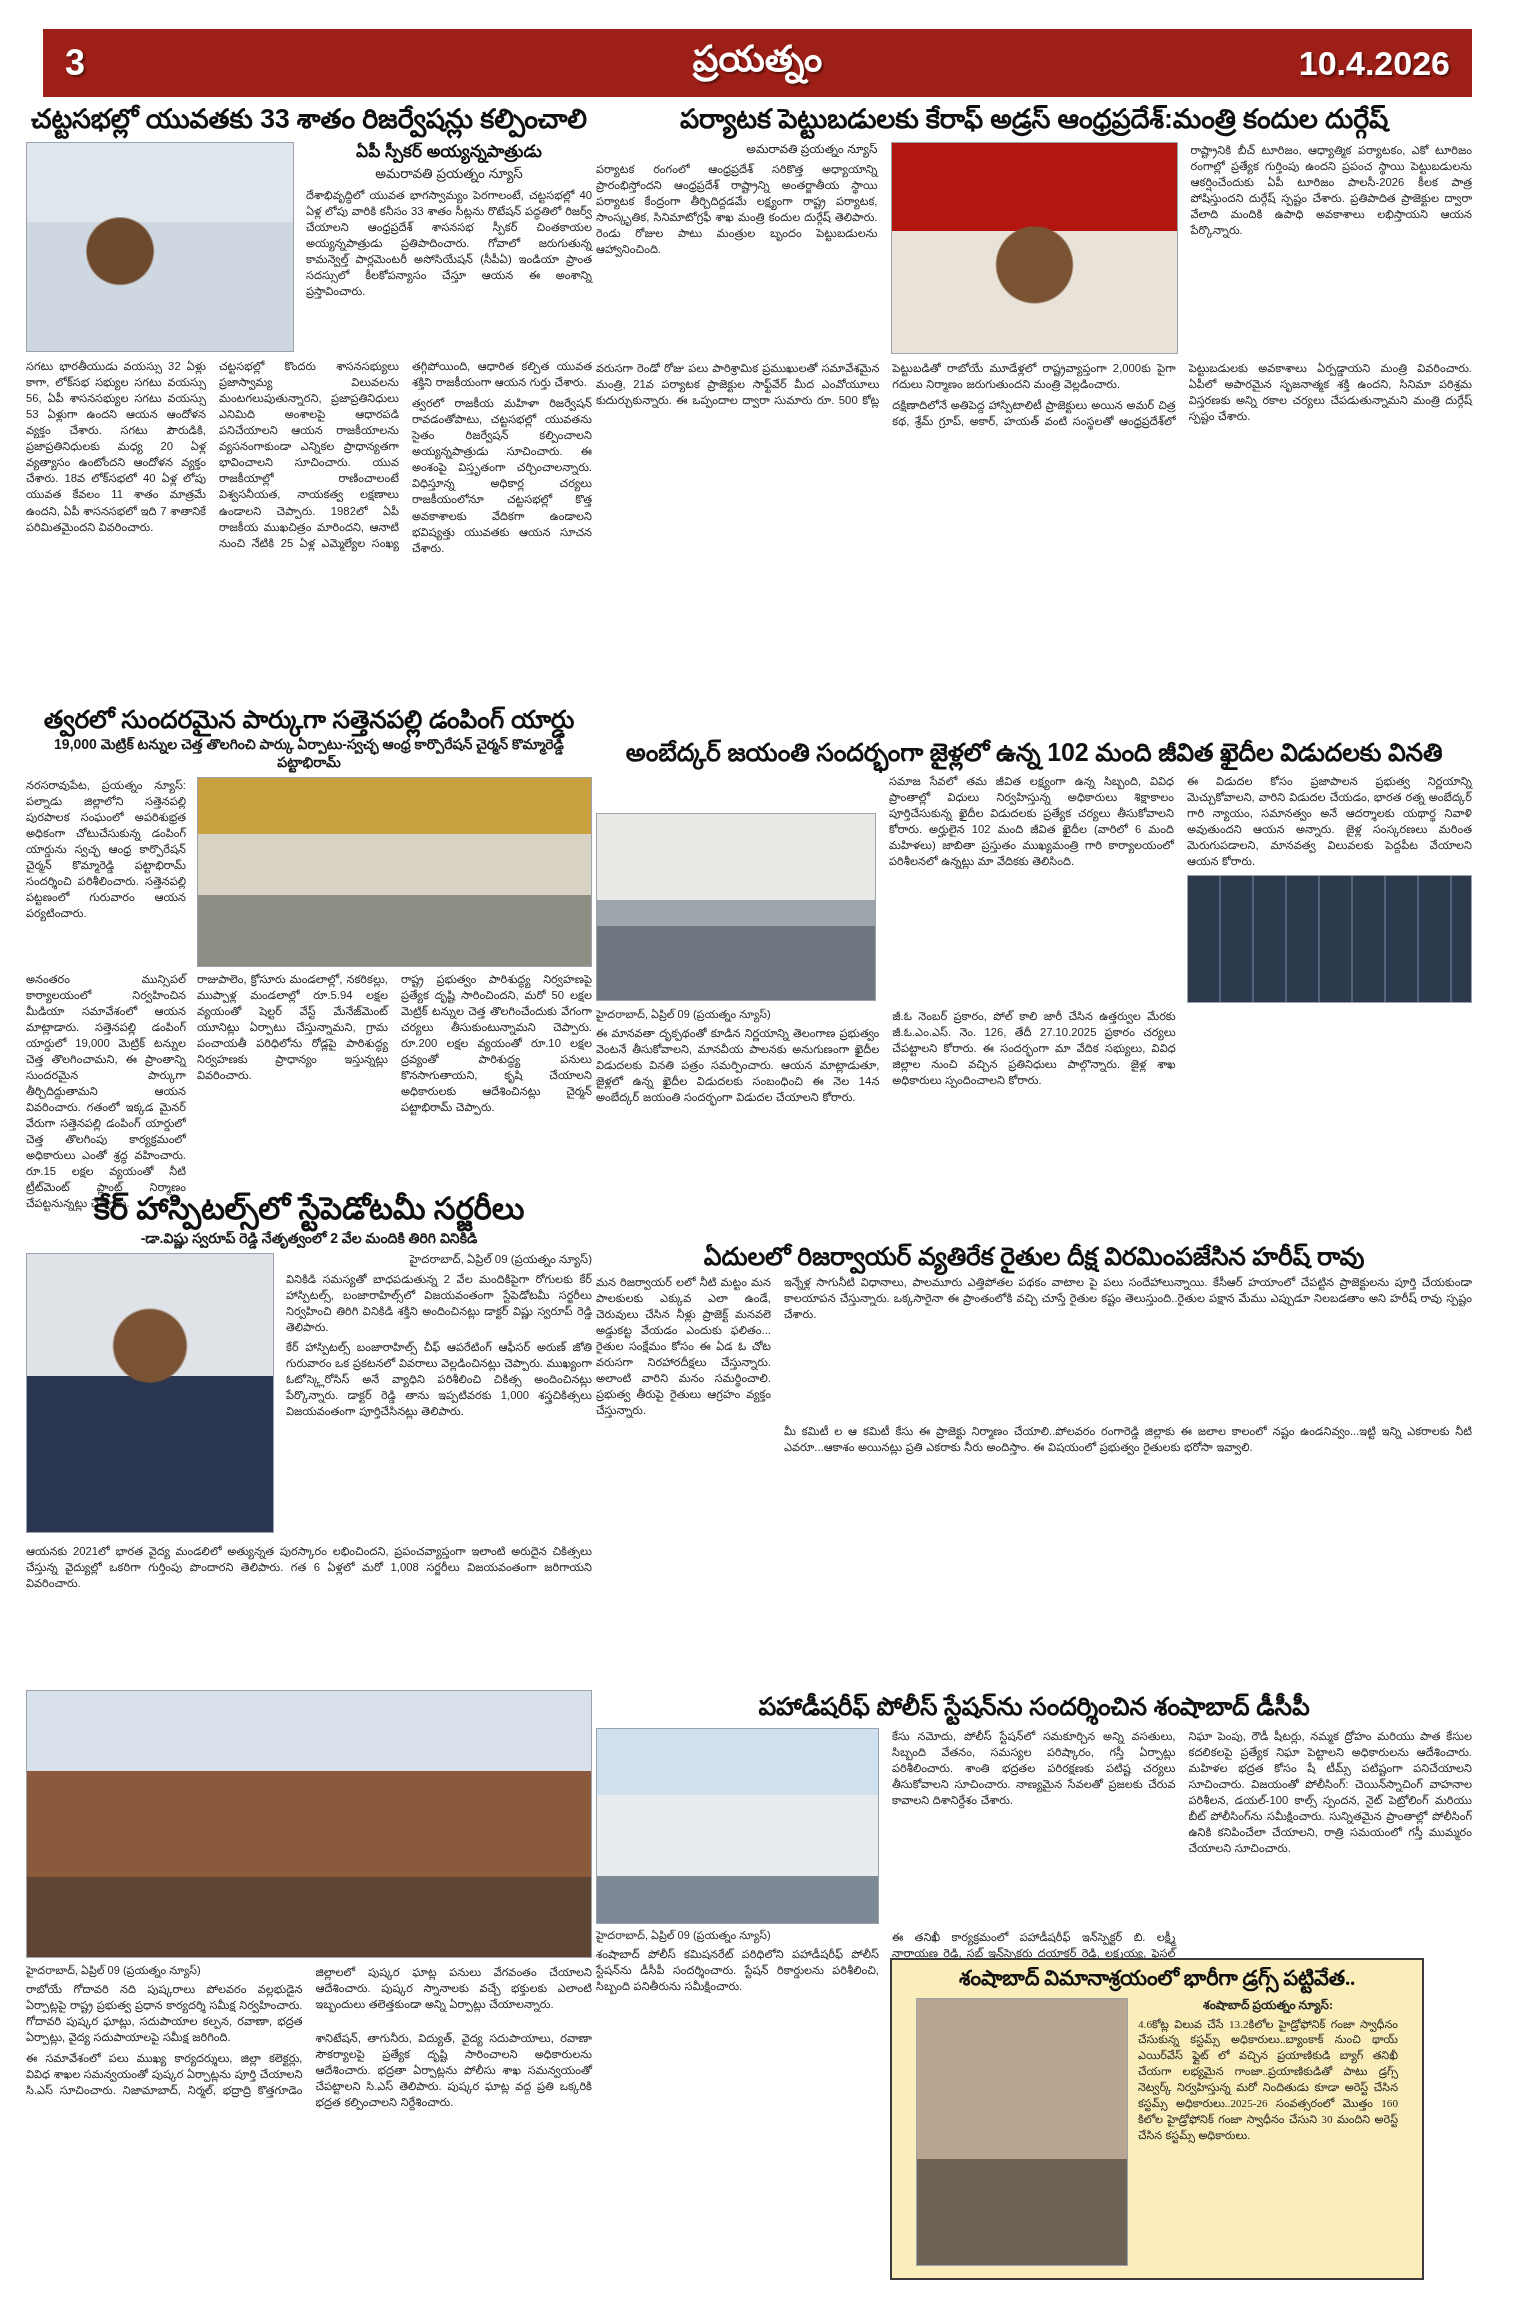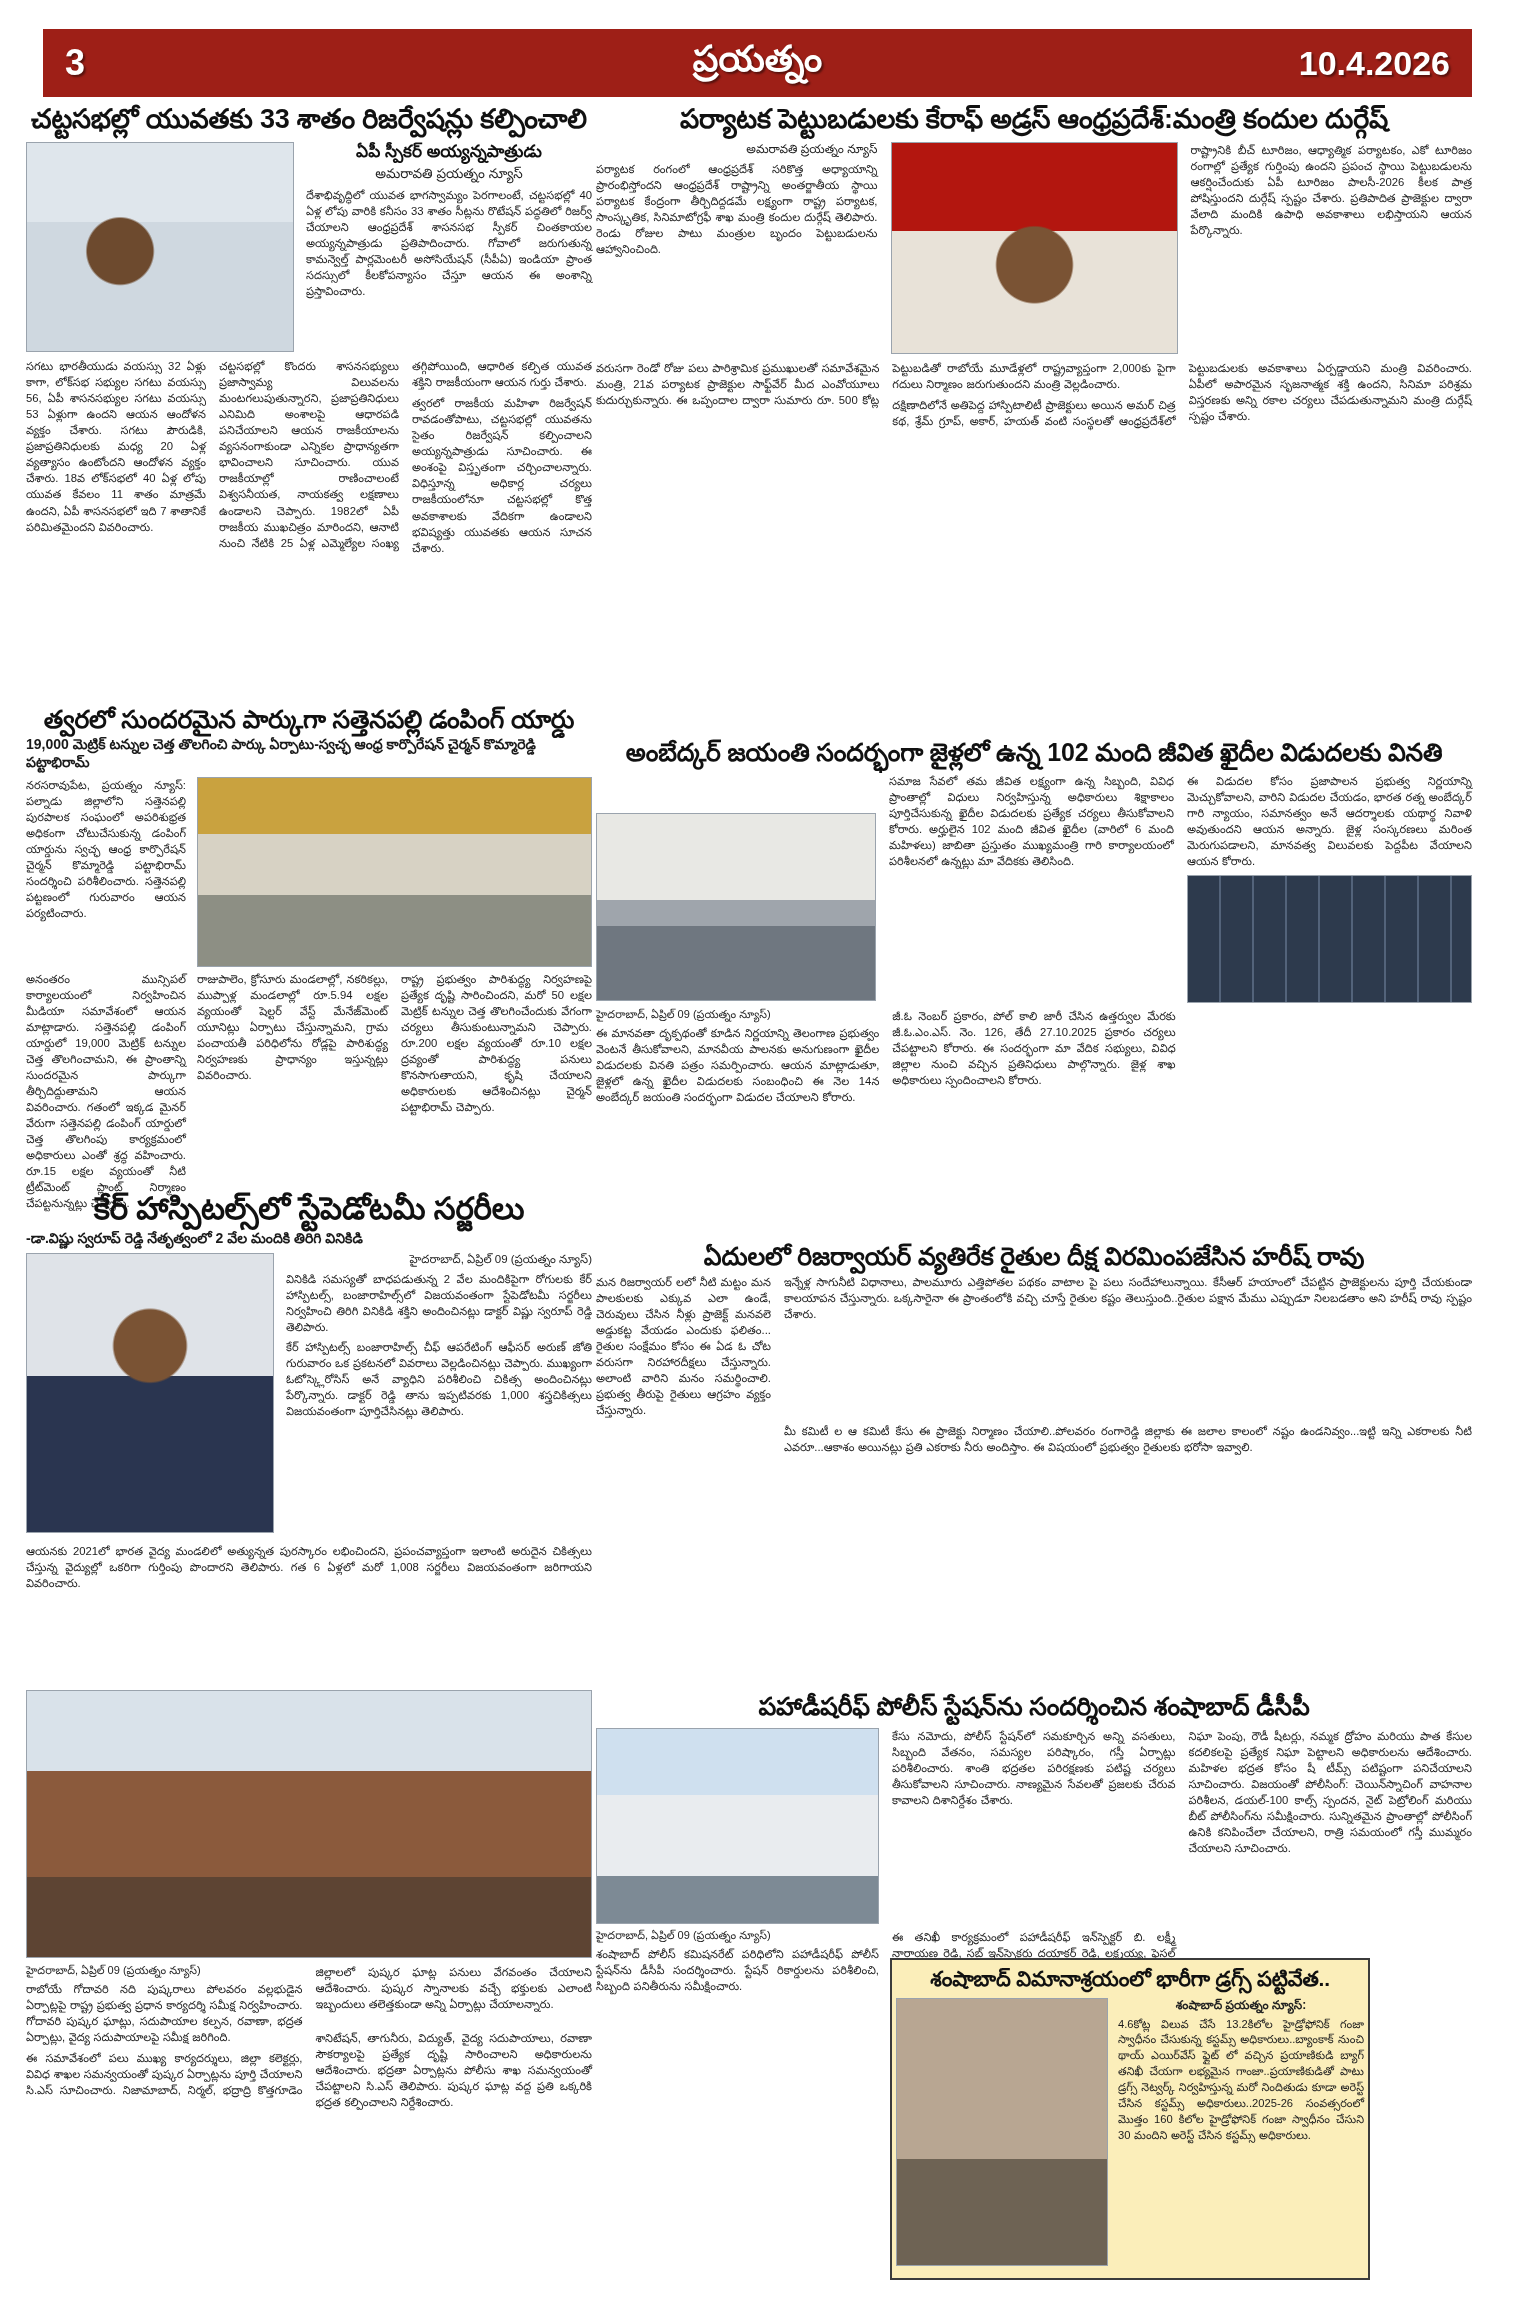--- a/index.html
+++ b/index.html
@@ -57,20 +57,21 @@
     color: #111;
     text-align: center;
     line-height: 1.12;
     letter-spacing: -0.2px;
   }
   .hl.big   { font-size: 27px; }
   .hl.mid   { font-size: 25px; }
   .hl.xbig  { font-size: 31px; }
 
   .subhl {
+    text-align: center;
     font-size: 14px;
     font-weight: bold;
     color: #1a1a1a;
     line-height: 1.25;
     margin-top: 3px;
   }
   .byline-bold {
     text-align: center;
     font-weight: bold;
     font-size: 17px;
@@ -312,21 +313,21 @@
         <div class="byline" style="text-align:left; font-size:11px;">హైదరాబాద్, ఏప్రిల్ 09 (ప్రయత్నం న్యూస్)</div>
         <div class="body-text">శంషాబాద్ పోలీస్ కమిషనరేట్ పరిధిలోని పహాడీషరీఫ్ పోలీస్ స్టేషన్‌ను డీసీపీ సందర్శించారు. స్టేషన్ రికార్డులను పరిశీలించి, సిబ్బంది పనితీరును సమీక్షించారు.</div>
       </div>
       <div style="flex:1;">
         <div class="body-text">ఈ తనిఖీ కార్యక్రమంలో పహాడీషరీఫ్ ఇన్‌స్పెక్టర్ బి. లక్ష్మీ నారాయణ రెడ్డి, సబ్ ఇన్‌స్పెక్టర్లు దయాకర్ రెడ్డి, లక్ష్మయ్య, ఫైసల్ అహ్మద్ మరియు ఇతర సిబ్బంది పాల్గొన్నారు.</div>
       </div>
       <div style="flex:1;"></div>
     </div>
   </div>
 
-  <div class="boxed" style="position:absolute; left:890px; top:1958px; width:480px; height:322px; padding:7px 4px;">
+  <div class="boxed" style="position:absolute; left:890px; top:1958px; width:534px; height:322px; padding:7px 24px;font-family:Liberation Serif, serif;">
     <div class="hl" style="font-size:21px;">శంషాబాద్ విమానాశ్రయంలో భారీగా డ్రగ్స్ పట్టివేత..</div>
     <div style="display:flex; gap:10px; margin-top:7px;">
       <div class="photo p-airport" style="width:212px; height:268px; flex:0 0 212px;"></div>
       <div style="flex:1;">
         <div class="byline" style="font-size:12px; font-weight:bold;">శంషాబాద్   ప్రయత్నం న్యూస్:</div>
         <div class="body-text" style="font-size:11.2px;">4.6కోట్ల విలువ చేసే 13.2కిలోల హైడ్రోఫోనిక్ గంజా స్వాధీనం చేసుకున్న కస్టమ్స్ అధికారులు..బ్యాంకాక్ నుంచి థాయ్ ఎయిర్‌వేస్ ఫ్లైట్ లో వచ్చిన ప్రయాణికుడి బ్యాగ్ తనిఖీ చేయగా లభ్యమైన గాంజా..ప్రయాణికుడితో పాటు డ్రగ్స్ నెట్వర్క్ నిర్వహిస్తున్న మరో నిందితుడు కూడా అరెస్ట్ చేసిన కస్టమ్స్ అధికారులు..2025-26 సంవత్సరంలో మొత్తం 160 కిలోల హైడ్రోఫోనిక్ గంజా స్వాధీనం చేసుని 30 మందిని అరెస్ట్ చేసిన కస్టమ్స్ అధికారులు.</div>
       </div>
     </div>
   </div>
 

